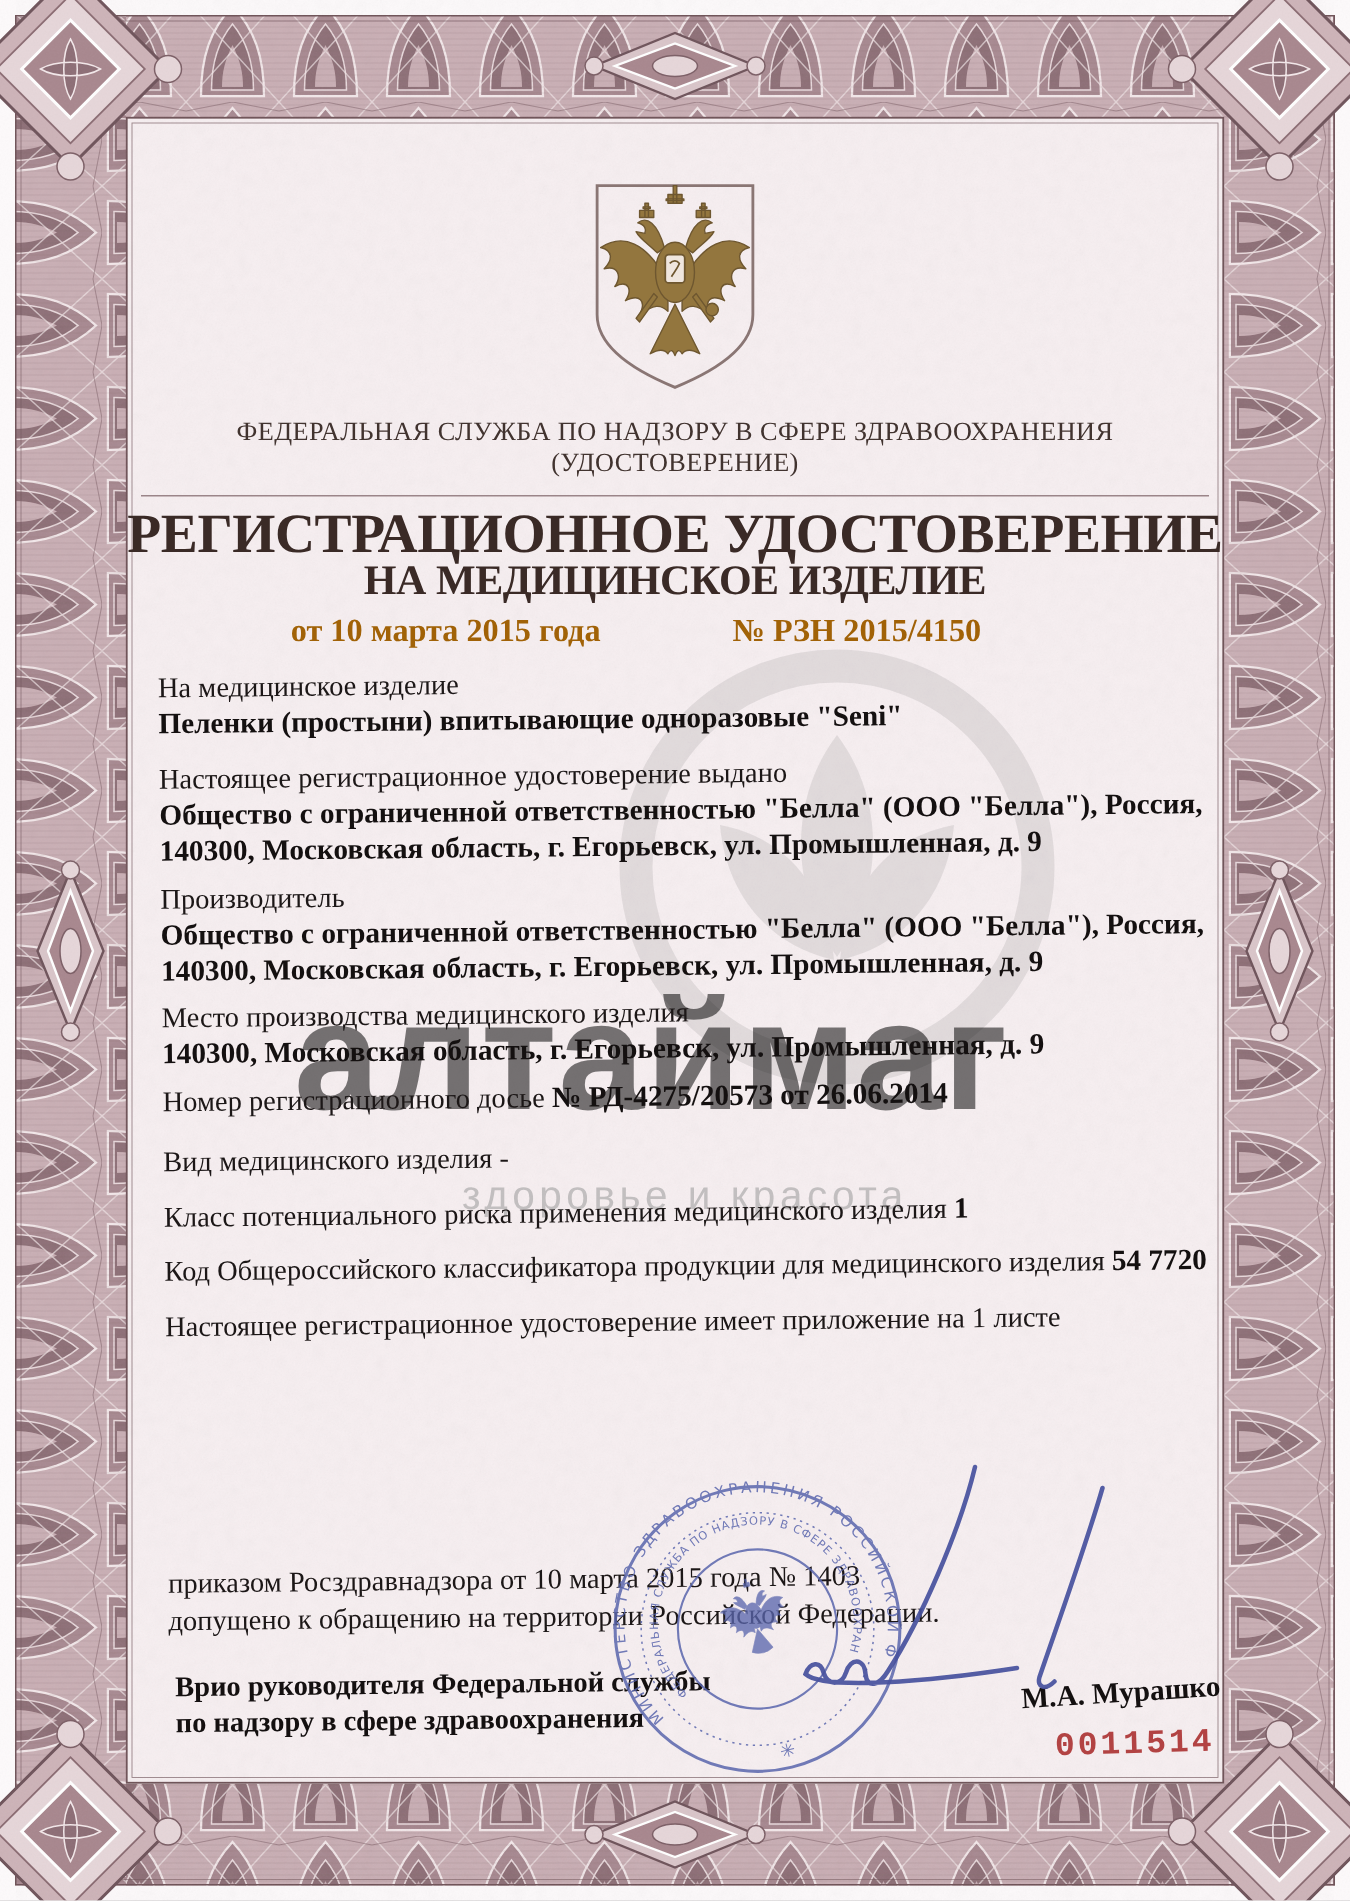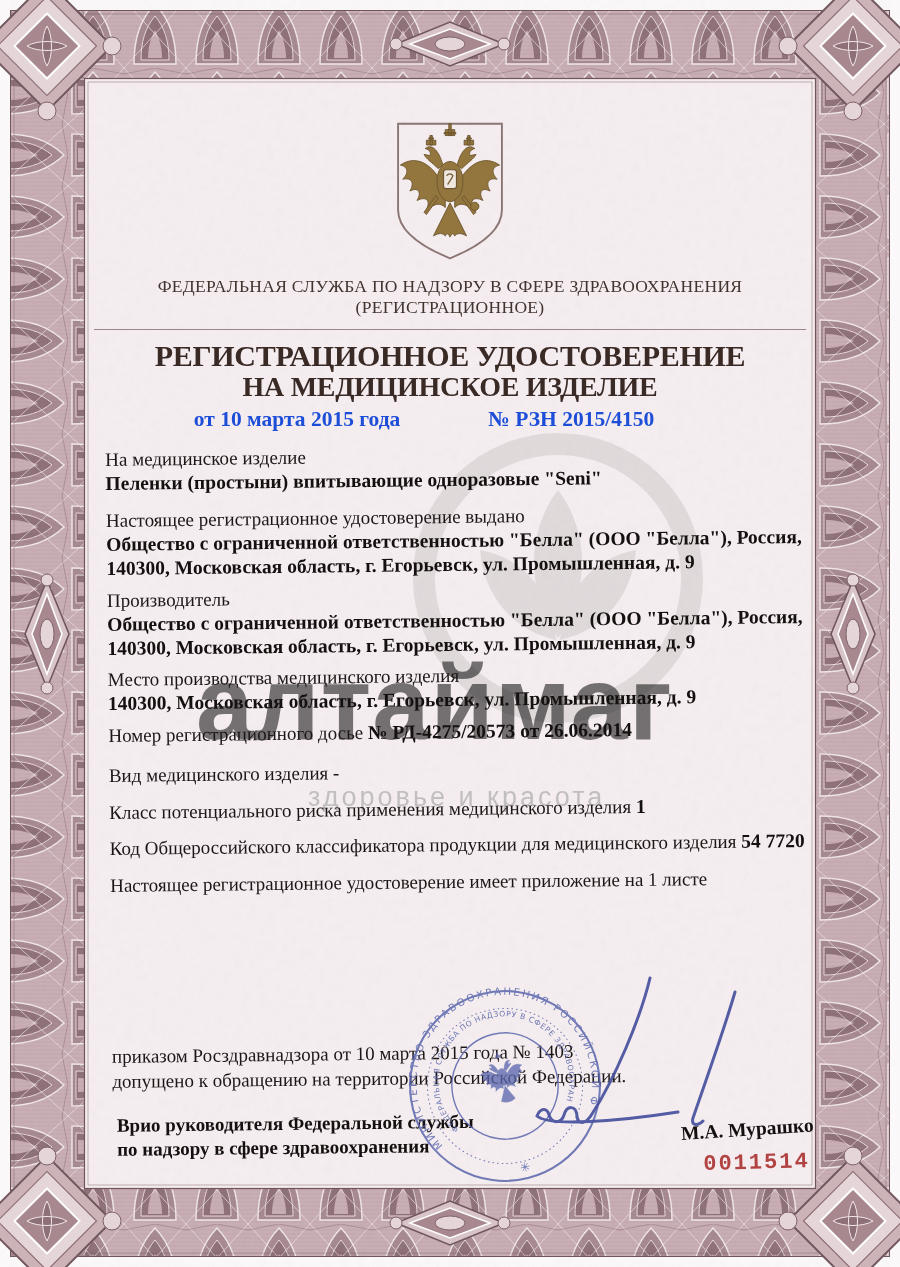--- a/index.html
+++ b/index.html
@@ -13,24 +13,24 @@
            color:#000000;opacity:.52;letter-spacing:1px;line-height:1;}
   .wm-tag{position:absolute;left:308px;top:782px;z-index:1;
           font-family:"Liberation Sans",sans-serif;font-size:27px;color:#9a9a9a;opacity:.55;
           letter-spacing:3px;}
   
   .content{position:absolute;left:84px;top:78px;width:732px;height:1111px;z-index:2;color:#1c1717;}
   .arms{width:118px;margin:42px auto 0;}
   .agency{margin-top:10px;text-align:center;font-size:17.5px;line-height:21px;color:#41332f;letter-spacing:.3px;}
   .rule{margin:11px 10px 0;border-top:1px solid #9b8589;height:0;}
   .doc-title{margin-top:10px;text-align:center;color:#3a2a26;font-weight:bold;}
-  .doc-title .t1{font-size:30px;line-height:32px;letter-spacing:-.3px;}
+  .doc-title .t1{font-size:37px;line-height:32px;letter-spacing:-.3px;}
   .doc-title .t2{font-size:28px;line-height:30px;letter-spacing:-.3px;}
   .date-row{margin-top:5px;display:flex;justify-content:center;gap:88px;transform:translateX(-26px);
-            font-weight:bold;font-size:21.5px;color:#1d4ed8;}
+            font-weight:bold;font-size:21.5px;color:#a16207;}
   .tilt{position:absolute;left:0;top:0;width:100%;height:100%;transform:rotate(-0.65deg);transform-origin:50% 40%;}
   .paras{position:absolute;left:22px;top:366px;width:708px;}
   .paras p{margin:0;font-size:19px;line-height:24px;}
   .paras .val{font-weight:bold;font-size:19.5px;color:#141010;}
   .inline-b{font-weight:bold;font-size:19.5px;color:#141010;}
   .mb13{margin-bottom:13px !important;} .mb8{margin-bottom:8px !important;}
   .mb7{margin-bottom:7px !important;}  .mb16{margin-bottom:16px !important;}
   .mb12{margin-bottom:12px !important;}
   .order{position:absolute;left:22px;top:962px;font-size:19px;line-height:25px;}
   .sig-title{position:absolute;left:26px;top:1032px;font-size:19px;line-height:24px;font-weight:bold;color:#141010;}
@@ -161,21 +161,21 @@
           <path d="M50 70 L36 98 Q43 94 46 98 Q48 94 50 99 Q52 94 54 98 Q57 94 64 98 Z"></path>
           <circle cx="71" cy="73" r="3.5"></circle>
           <rect x="44.5" y="42" width="11" height="16" rx="2" fill="#efe6de" stroke-width="1"></rect>
           <path d="M47 47 C49 45 51 45 52.5 47 C51 50.5 49 52.5 48 54.5" fill="none" stroke-width="1"></path>
         </g>
       </svg>
     </div>
 
     <div class="agency">
       <div>ФЕДЕРАЛЬНАЯ СЛУЖБА ПО НАДЗОРУ В СФЕРЕ ЗДРАВООХРАНЕНИЯ</div>
-      <div>(РЕГИСТРАЦИОННОЕ)</div>
+      <div>(УДОСТОВЕРЕНИЕ)</div>
     </div>
 
     <div class="rule"></div>
 
     <div class="doc-title">
       <div class="t1">РЕГИСТРАЦИОННОЕ УДОСТОВЕРЕНИЕ</div>
       <div class="t2">НА МЕДИЦИНСКОЕ ИЗДЕЛИЕ</div>
     </div>
 
     <div class="date-row">

